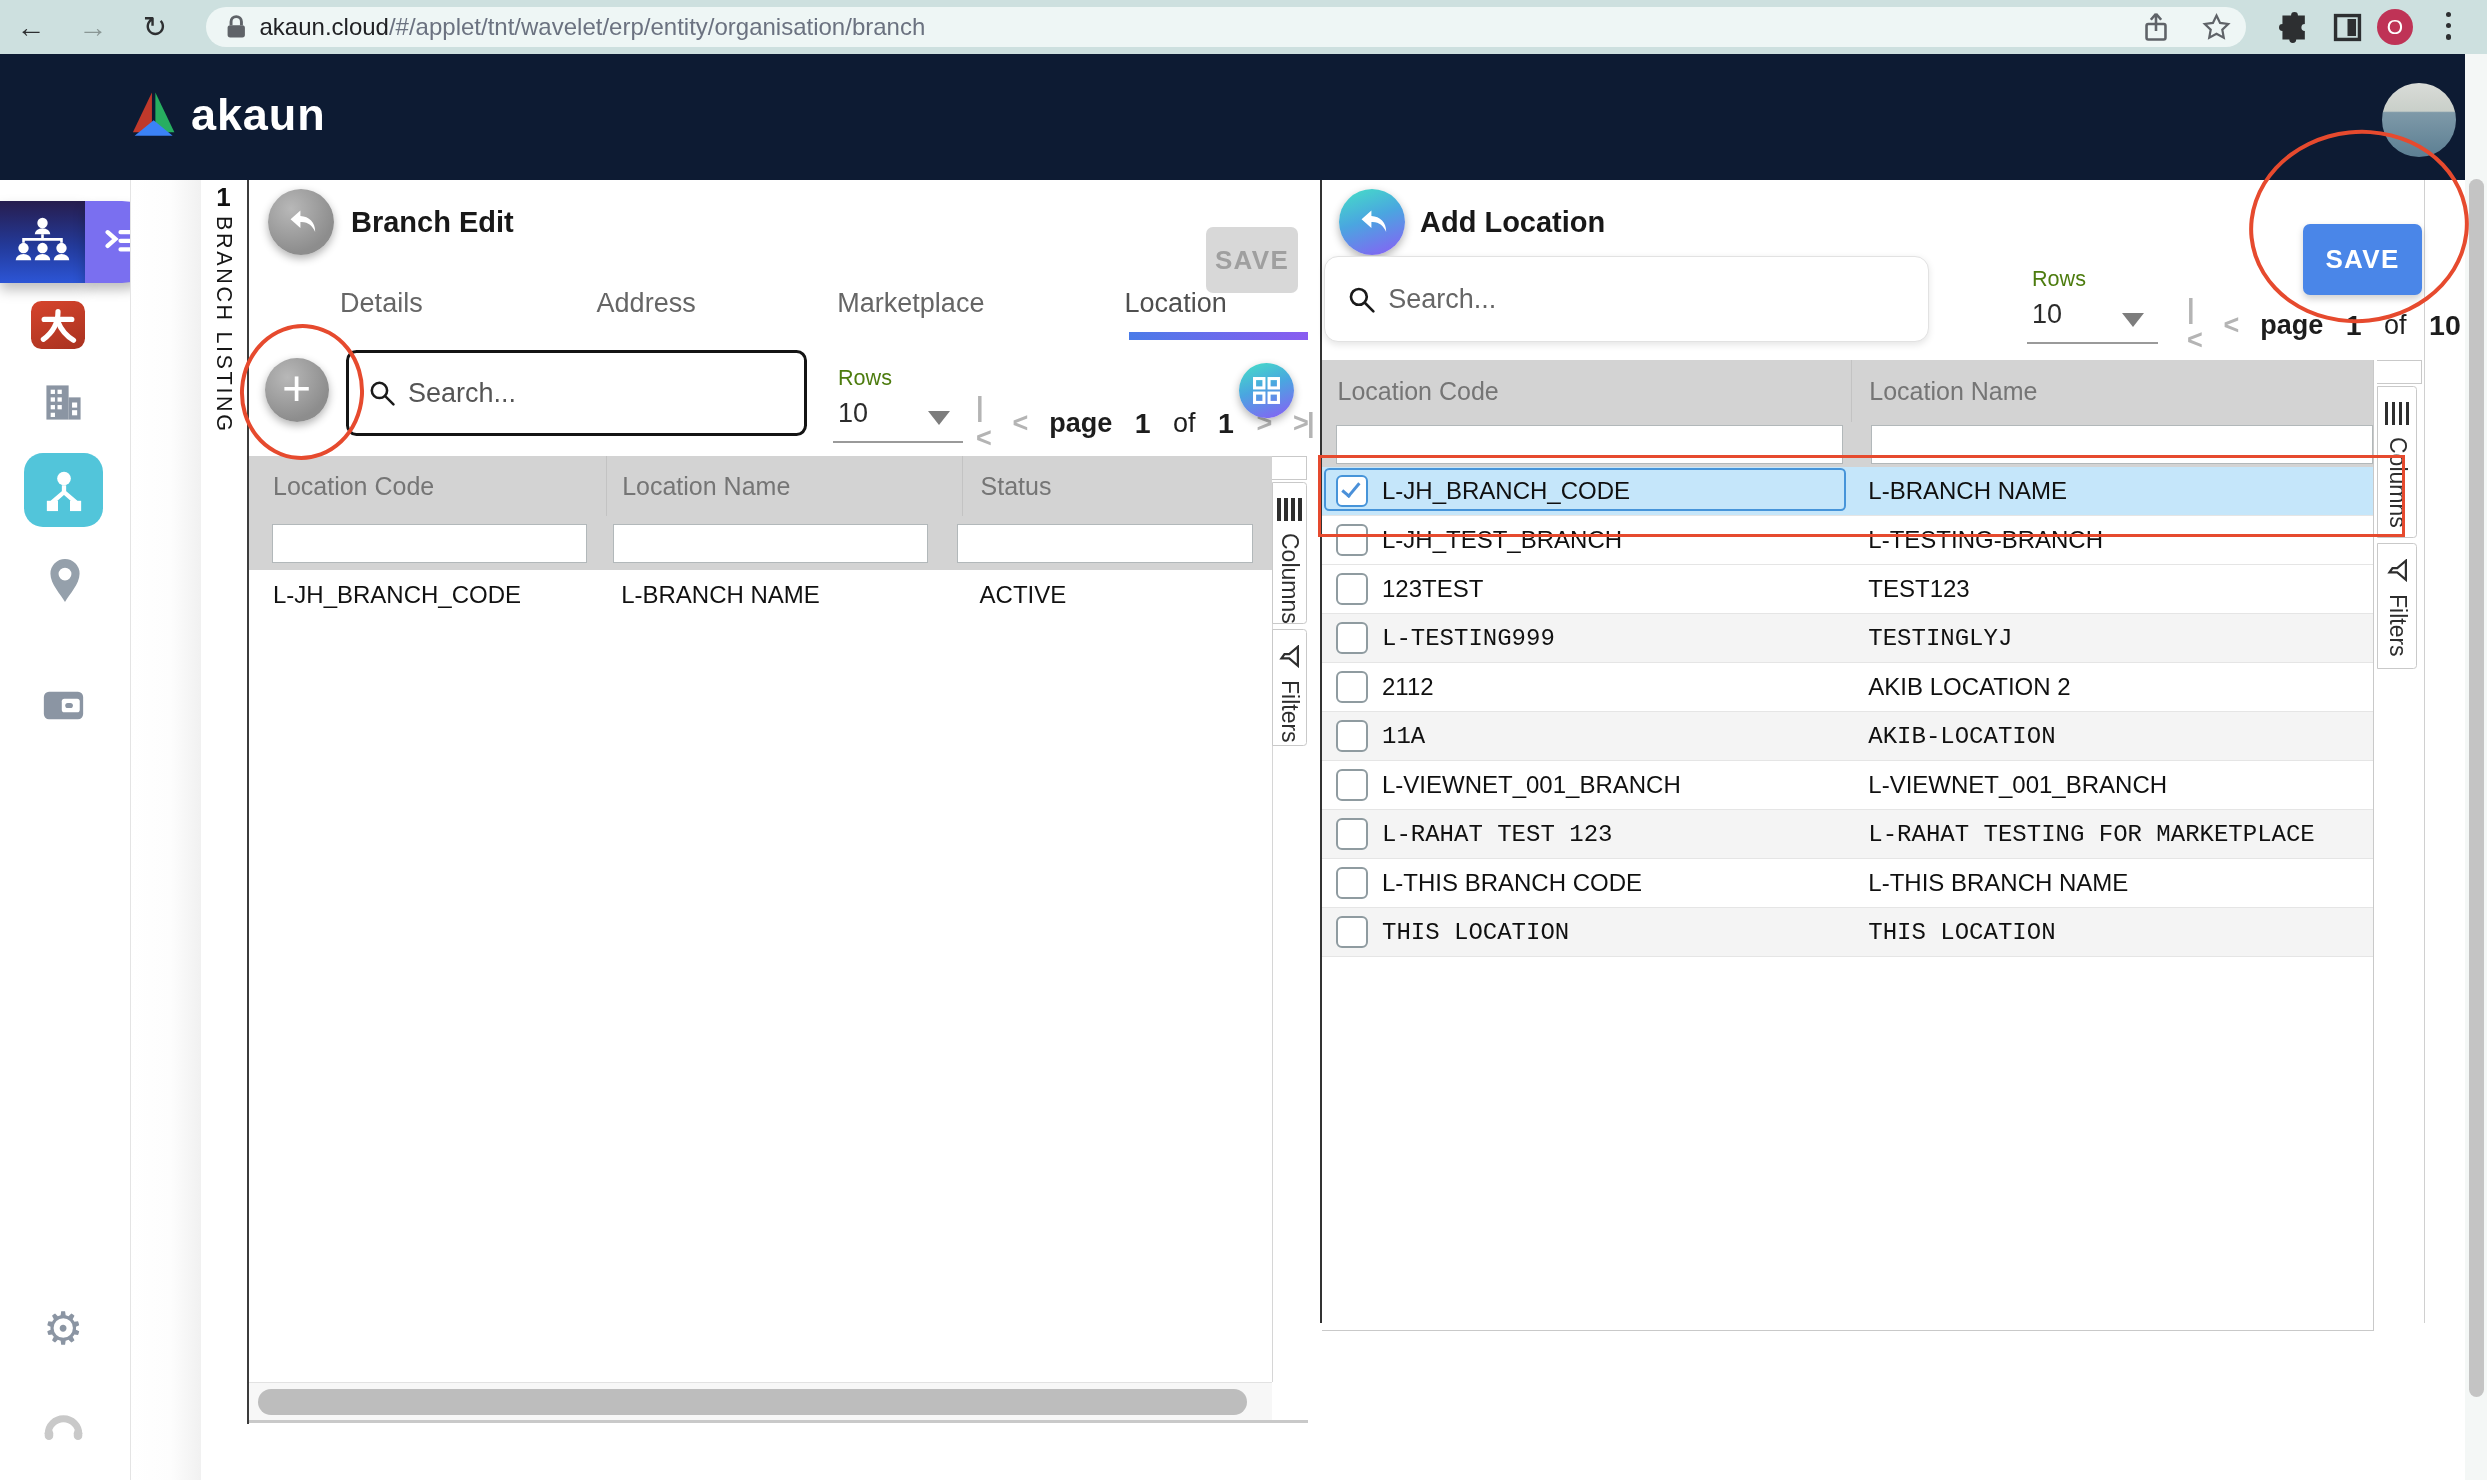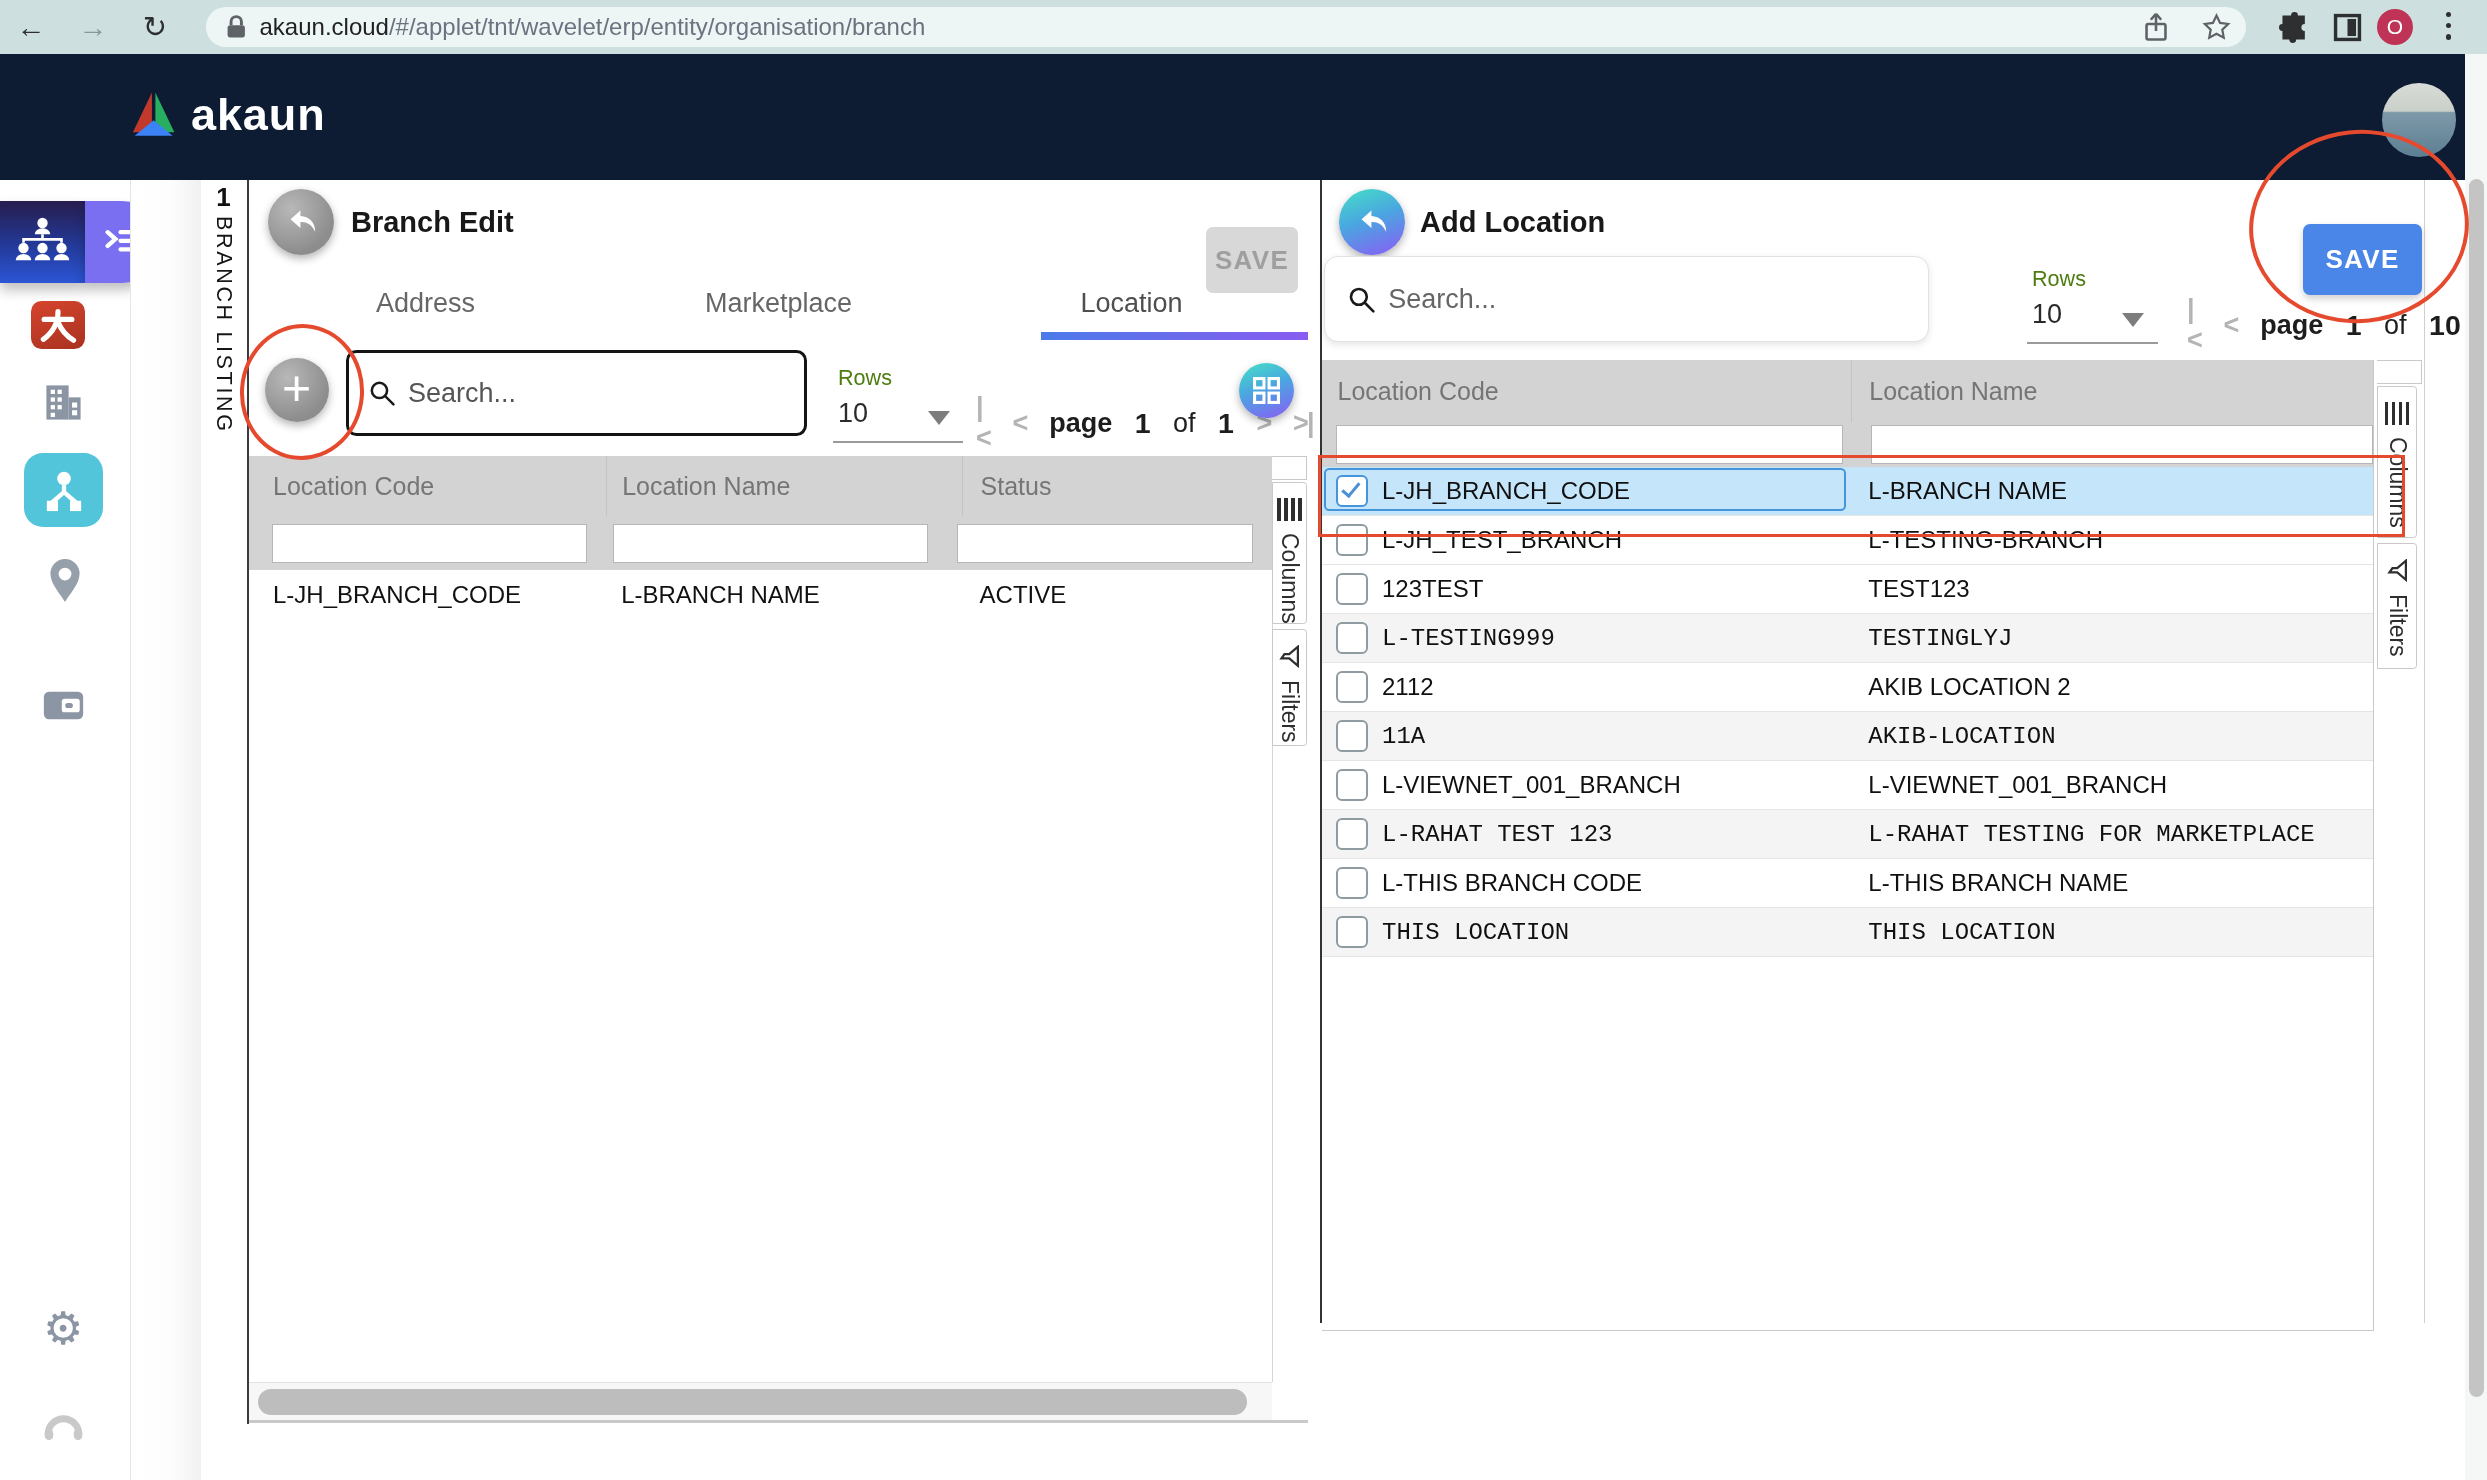--- a/index.html
+++ b/index.html
@@ -332,20 +332,21 @@
   <div id="left-panel">
     <div class="abs circle-btn gray-grad" id="lp-back">
       <svg width="35" height="35" viewBox="0 0 64 64">
         <path d="M30 12 L12 28 L30 44 L30 33 C44 32 52 40 57 51 C57 33 46 23 30 22 Z" fill="#fff"></path>
       </svg>
     </div>
     <div class="abs panel-title" id="lp-title">Branch Edit</div>
     <div class="abs save-btn save-disabled" id="lp-save">SAVE</div>
 
     <div id="lp-tabs" class="abs">
+      <div class="tab">Details</div>
       <div class="tab">Address</div>
       <div class="tab">Marketplace</div>
       <div class="tab active">Location</div>
     </div>
 
     <div class="abs circle-btn gray-grad" id="lp-plus">
       <span class="plus-glyph">+</span>
     </div>
     <div class="abs" id="lp-search">
       <svg width="28" height="28" viewBox="0 0 44 44">

